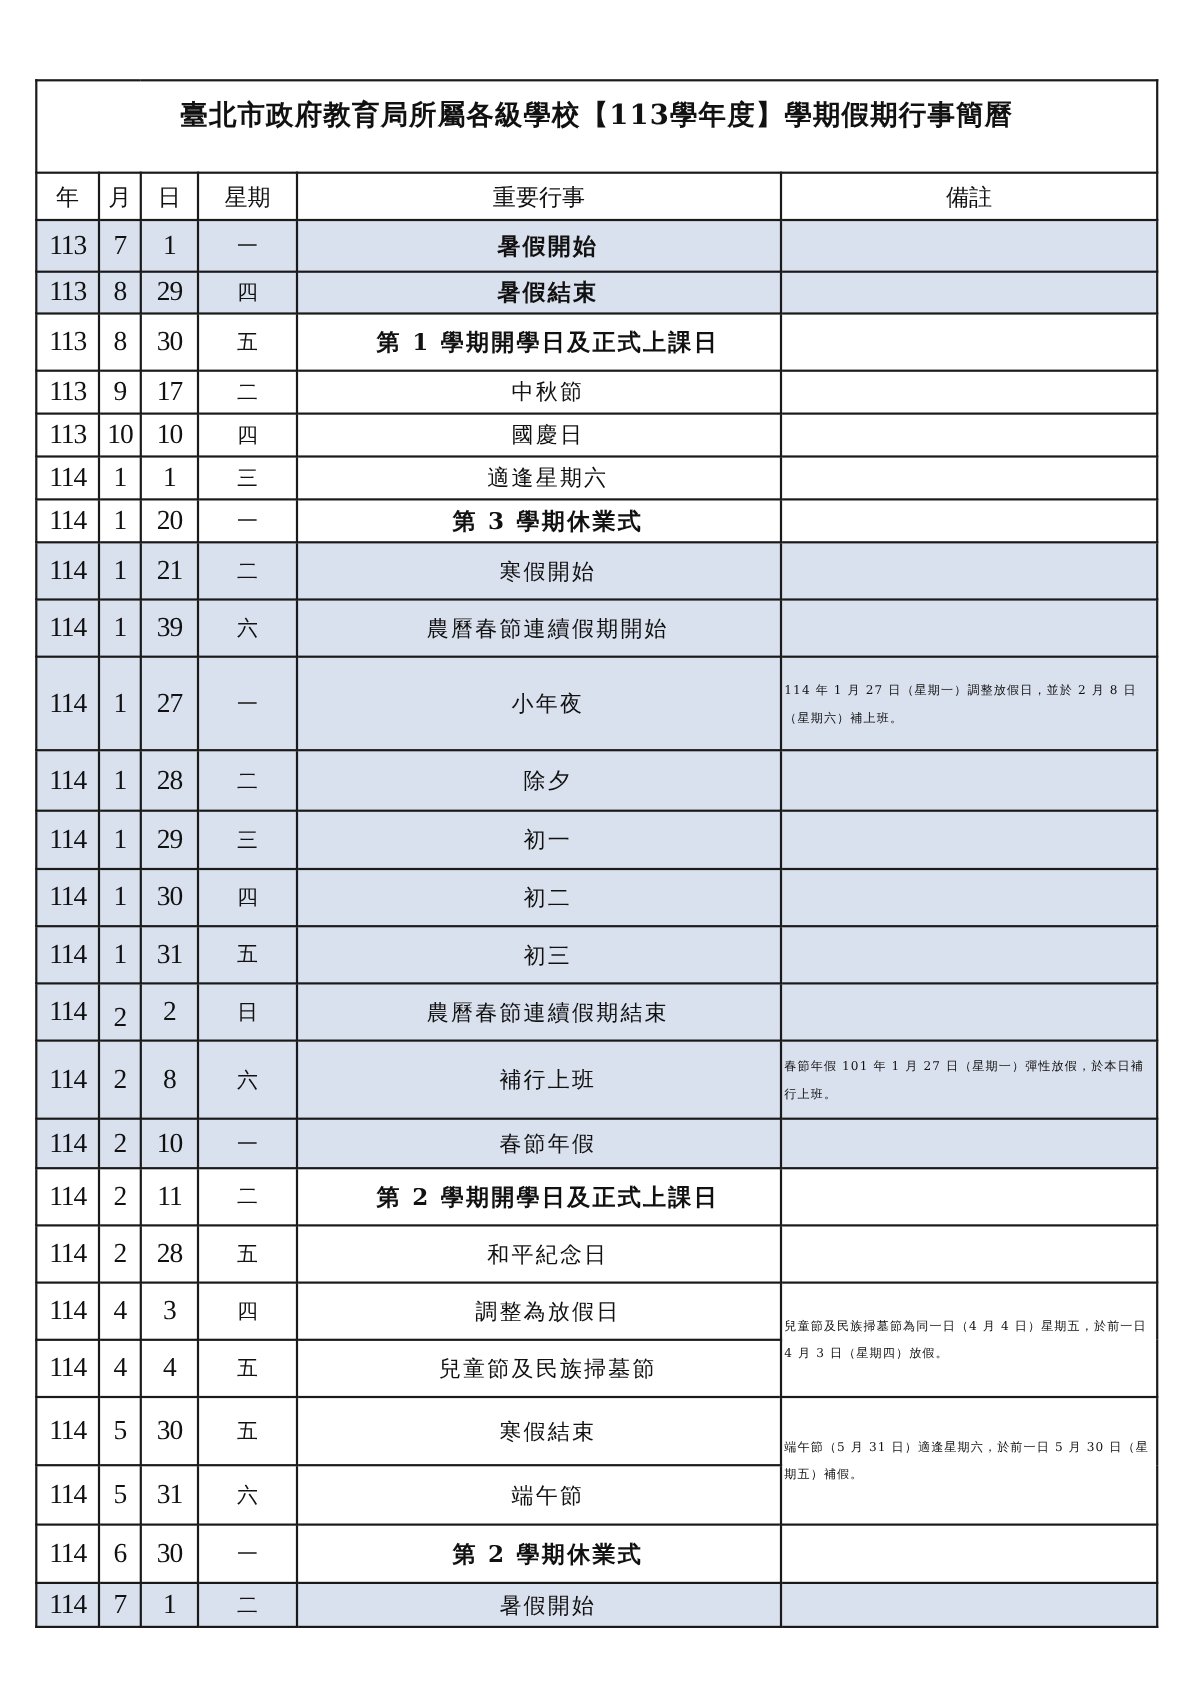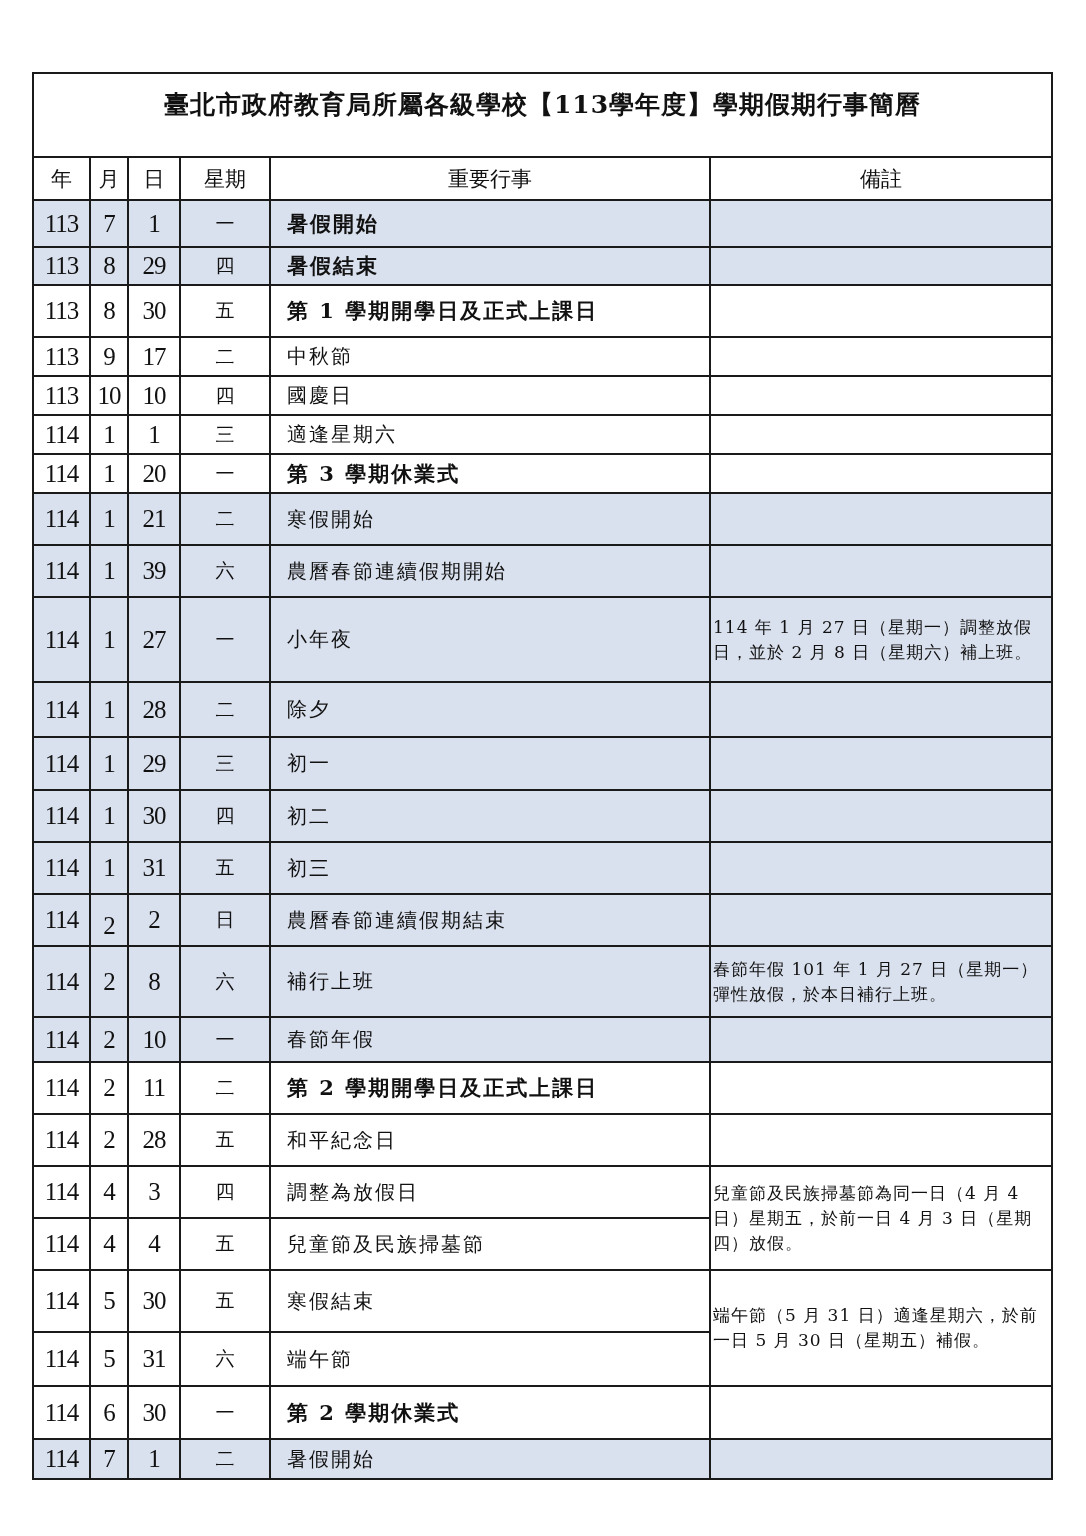--- a/index.html
+++ b/index.html
@@ -5,23 +5,23 @@
   html, body { margin: 0; padding: 0; background: #ffffff; }
   body { width: 1086px; height: 1536px; position: relative; font-family: "DejaVu Serif", "Liberation Serif", serif; color: #111; }
   .sheet { position: absolute; left: 32px; top: 34px; width: 871px; margin-top: 38px; }
   table { border-collapse: collapse; width: 1019px; table-layout: fixed; }
   td, th { border: 2px solid #1a1a1a; padding: 0; font-weight: normal; }
   .title-cell { height: 82px; vertical-align: top; text-align: center; }
   .title { display: block; margin-top: 14px; font-size: 25px; font-weight: bold; letter-spacing: 1px; }
   .hdr th { height: 41px; font-size: 21px; text-align: center; }
   td.num { text-align: center; font-family: "Liberation Serif", "DejaVu Serif", serif; font-size: 25px; letter-spacing: -1px; }
   td.wk { text-align: center; font-size: 19px; }
-  td.ev { padding-left: 16px; font-size: 20px; letter-spacing: 2px; text-align: left; }
+  td.ev { padding-left: 16px; font-size: 20px; letter-spacing: 2px; text-align: center; }
   td.ev.bold { font-weight: bold; font-size: 21px; }
-  td.note { font-size: 17px; line-height: 25px; letter-spacing: 1px; padding: 2px 2px 2px 2px; vertical-align: middle; text-align: left; }
+  td.note { font-size: 11px; line-height: 25px; letter-spacing: 1px; padding: 2px 2px 2px 2px; vertical-align: middle; text-align: left; }
   tr.shade td { background: #dae1ee; }
   .m-low { display: inline-block; transform: translateY(6px); }
 </style>
 </head>
 <body>
 
 <div class="sheet">
 <table>
   <colgroup>
     <col style="width:57px">

